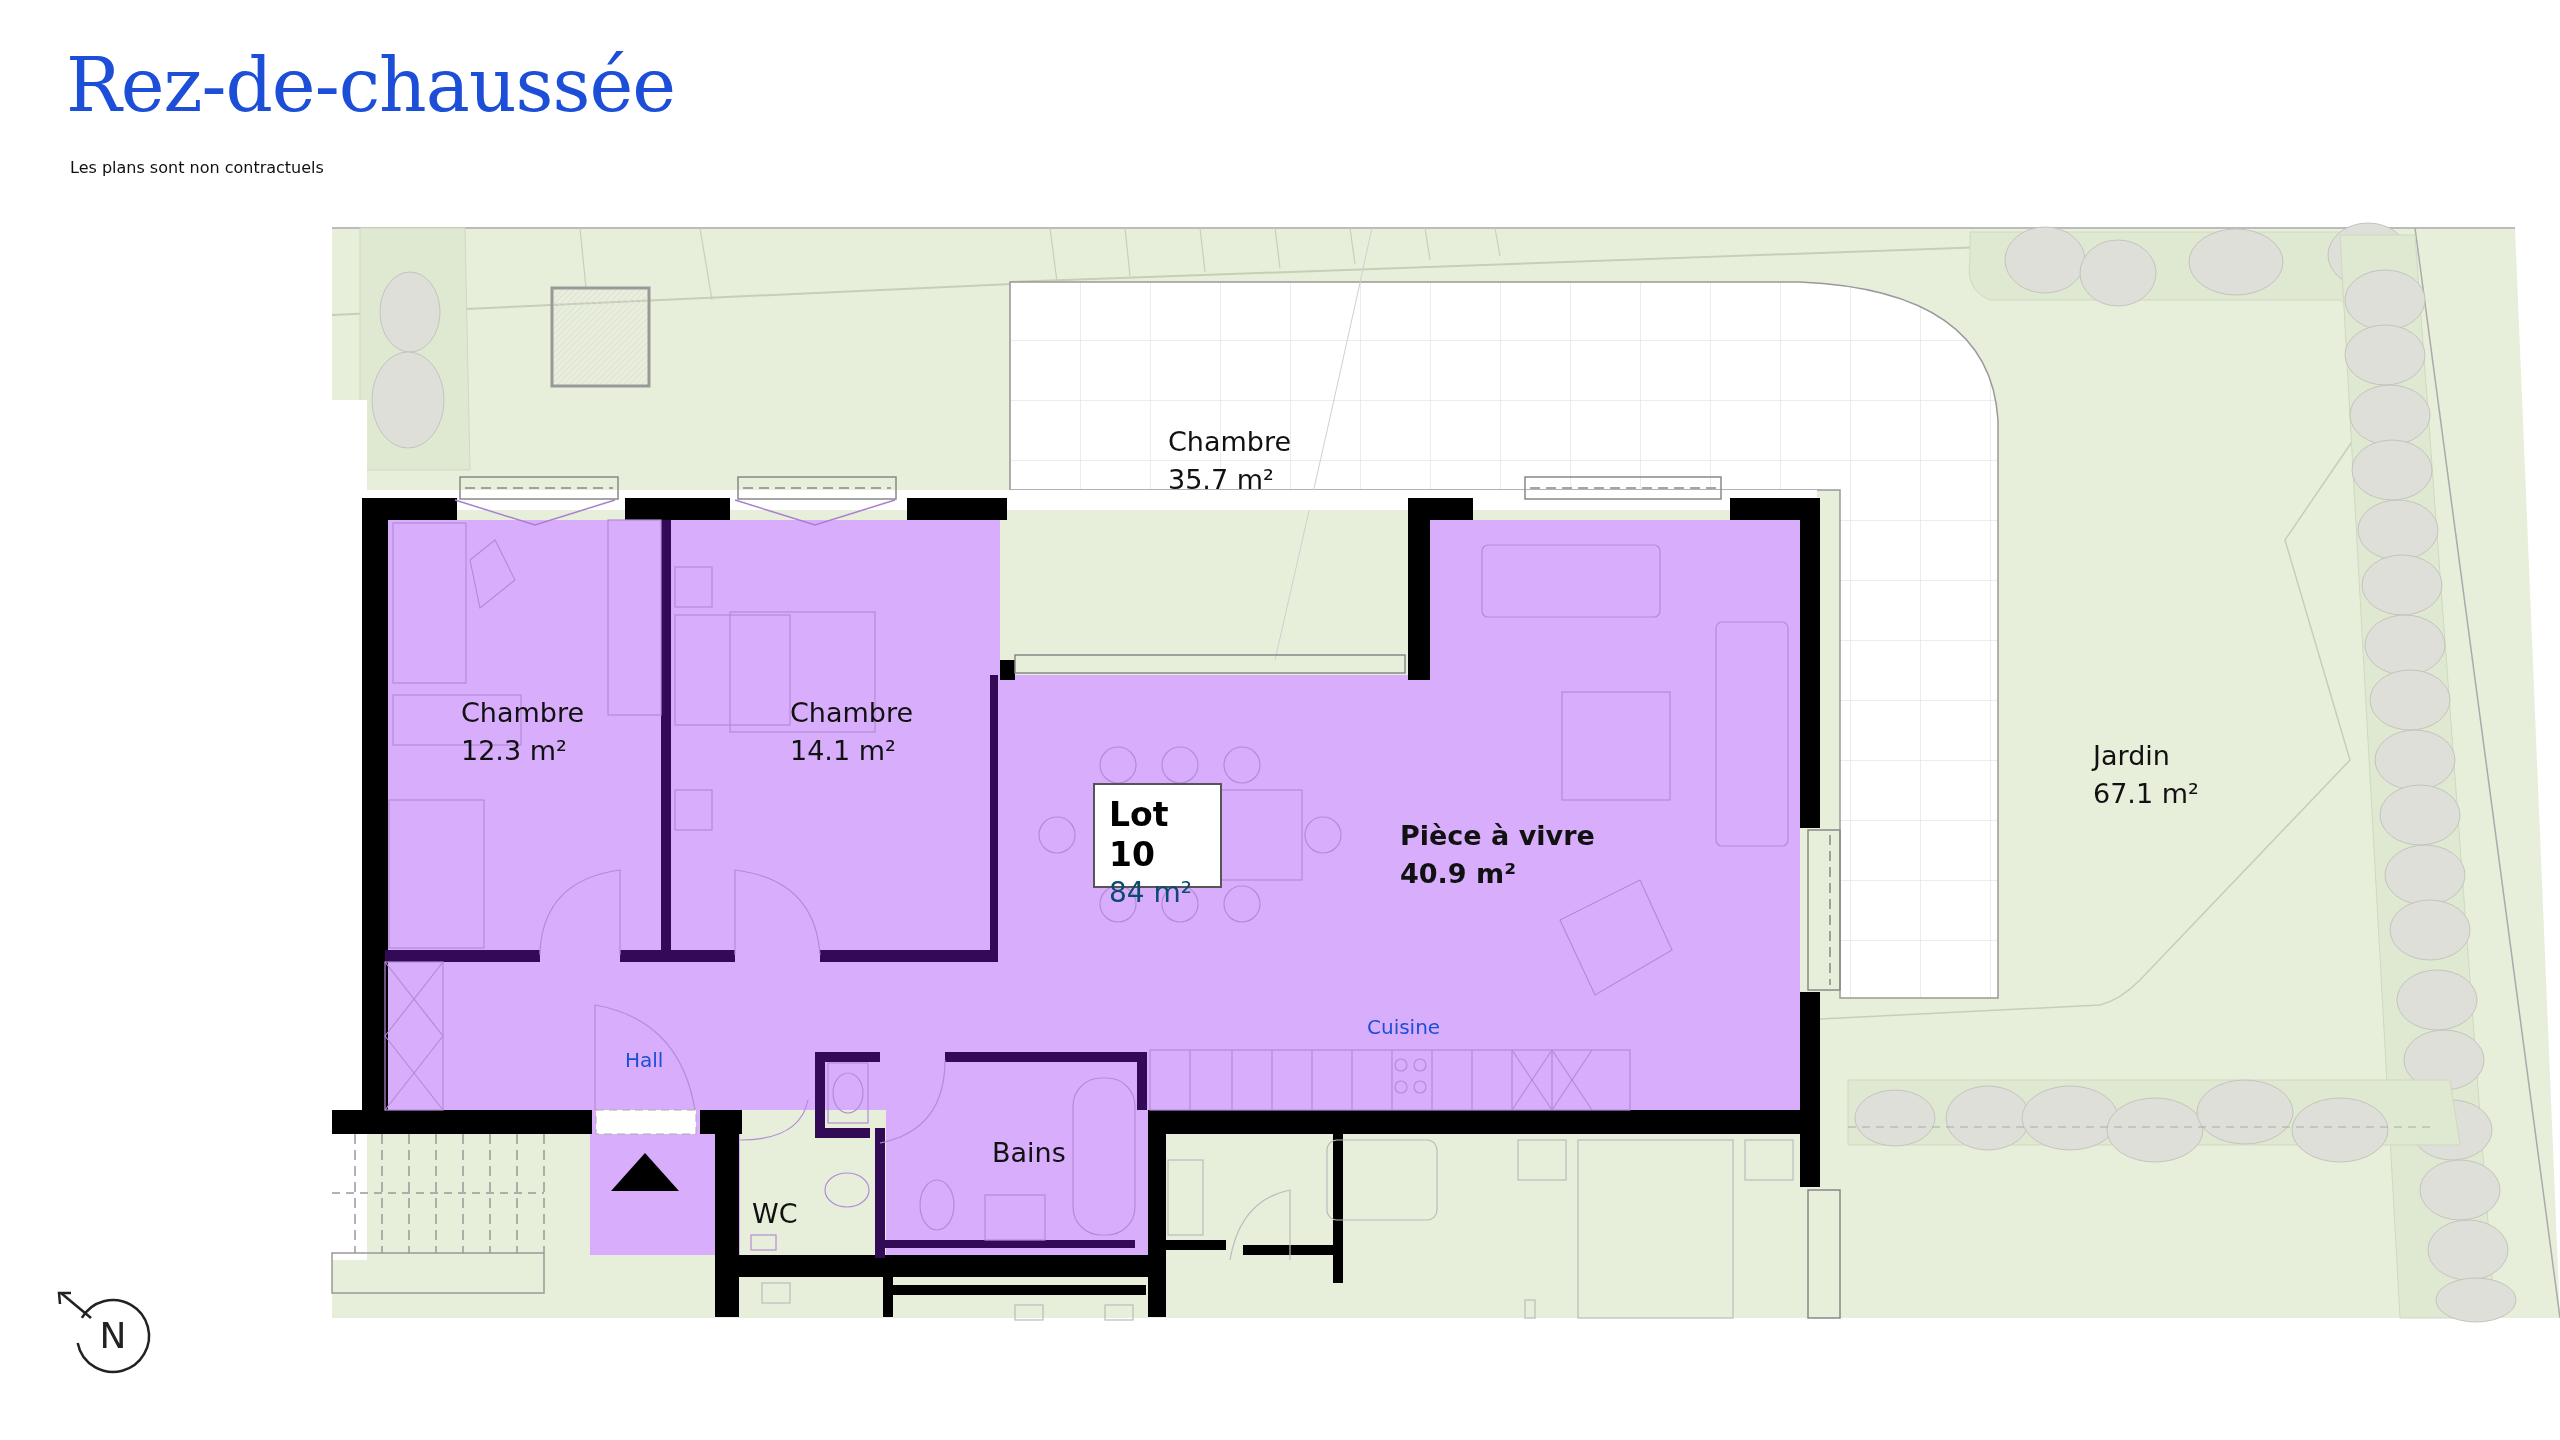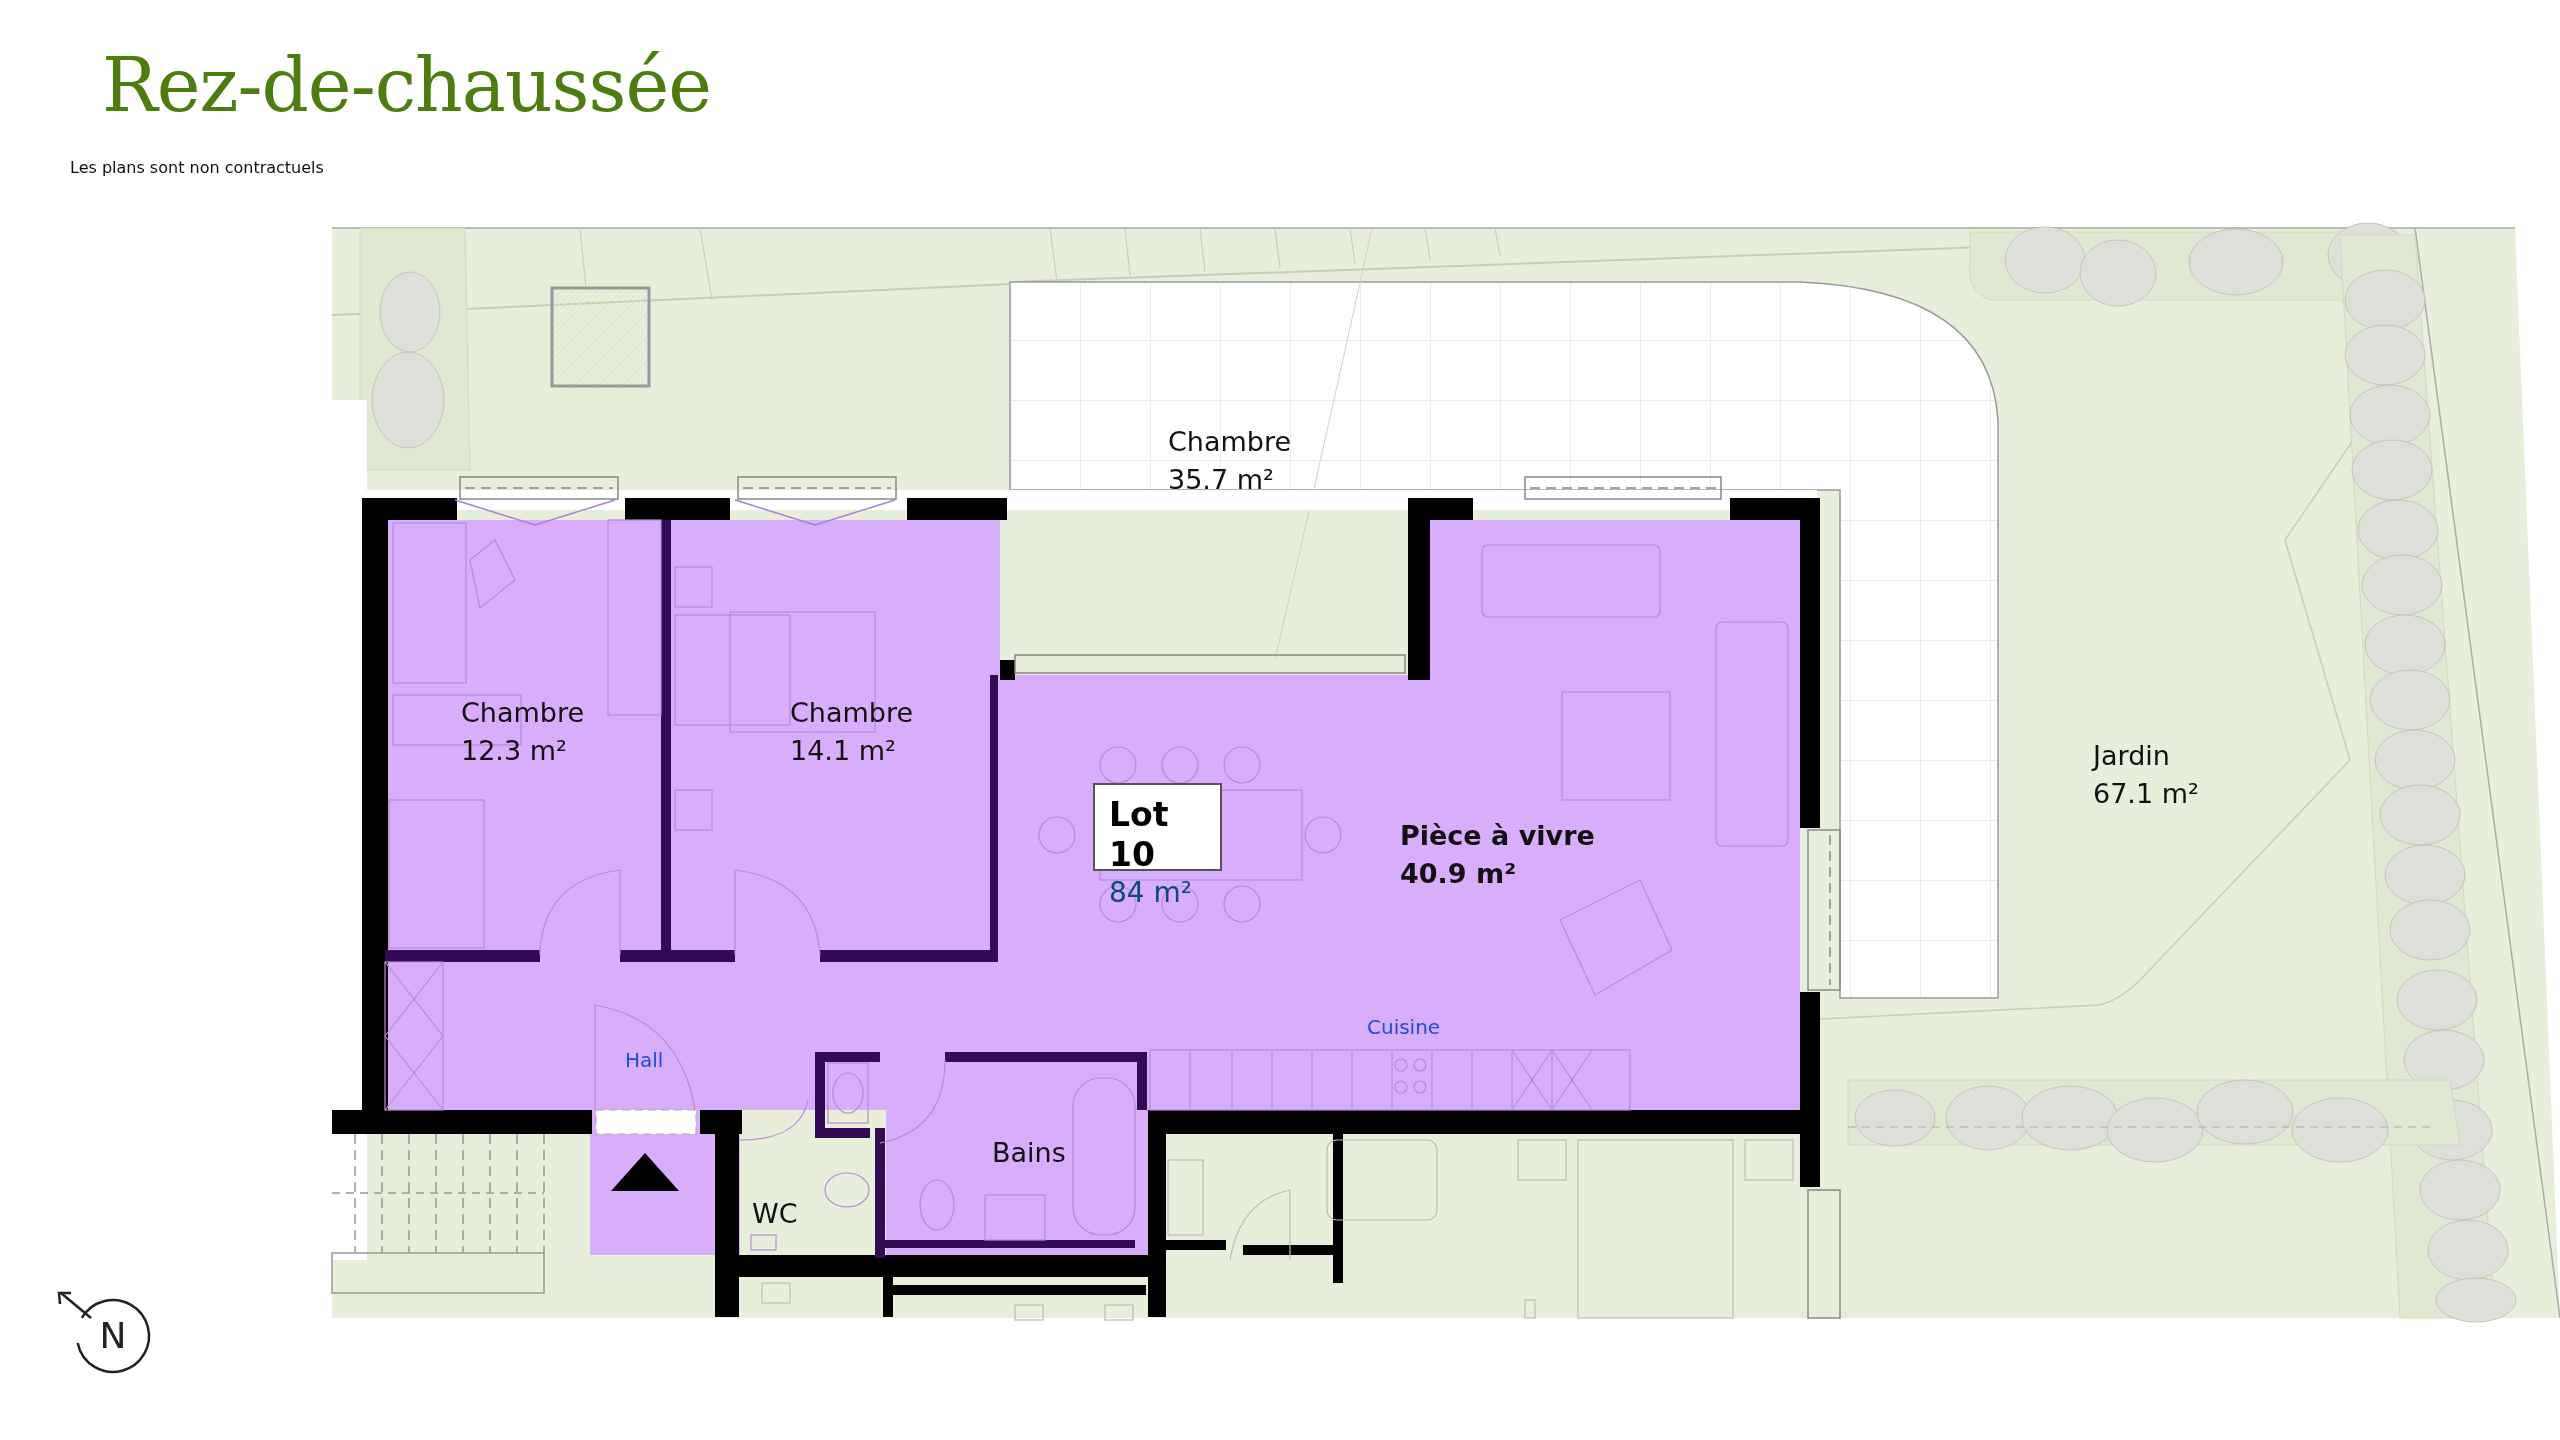--- a/index.html
+++ b/index.html
@@ -1,23 +1,23 @@
 <!DOCTYPE html>
 <html><head>
 <meta charset="utf-8">
 <style>
   html,body{margin:0;padding:0;background:#ffffff;}
   body{width:2560px;height:1440px;position:relative;overflow:hidden;font-family:"DejaVu Sans","Liberation Sans",sans-serif;color:#111;}
-  .title{position:absolute;left:66px;top:48px;font-family:"DejaVu Serif","Liberation Serif",serif;font-size:74px;font-weight:400;letter-spacing:-1px;color:#4d7c0f;line-height:1;margin-left:36px;}
+  .title{position:absolute;left:66px;top:48px;font-family:"DejaVu Serif","Liberation Serif",serif;font-size:74px;font-weight:400;letter-spacing:-1px;color:#1d4ed8;line-height:1;}
   .subtitle{position:absolute;left:70px;top:160px;font-size:16px;color:#111;line-height:1;}
   .plan{position:absolute;left:0;top:0;width:2560px;height:1440px;}
   .label{position:absolute;font-size:27px;line-height:38px;color:#111;white-space:nowrap;}
   .label span{display:block;}
   .small-label{position:absolute;font-size:20px;color:#1d4ed8;white-space:nowrap;line-height:1;}
-  .lot-box{position:absolute;left:1093px;top:783px;width:129px;height:88px;background:#fff;border:2px solid #555;box-sizing:border-box;padding:10px 0 0 14px;}
+  .lot-box{position:absolute;left:1093px;top:783px;width:129px;height:105px;background:#fff;border:2px solid #555;box-sizing:border-box;padding:10px 0 0 14px;}
   .lot-title{font-size:33px;font-weight:700;line-height:40px;color:#000;}
   .lot-area{font-size:28px;line-height:36px;color:#0c4a6e;}
   .north{position:absolute;left:56px;top:1290px;width:100px;height:90px;}
 </style>
 </head>
 <body>
 
 <div class="title">Rez-de-chaussée</div>
 <div class="subtitle">Les plans sont non contractuels</div>
 

